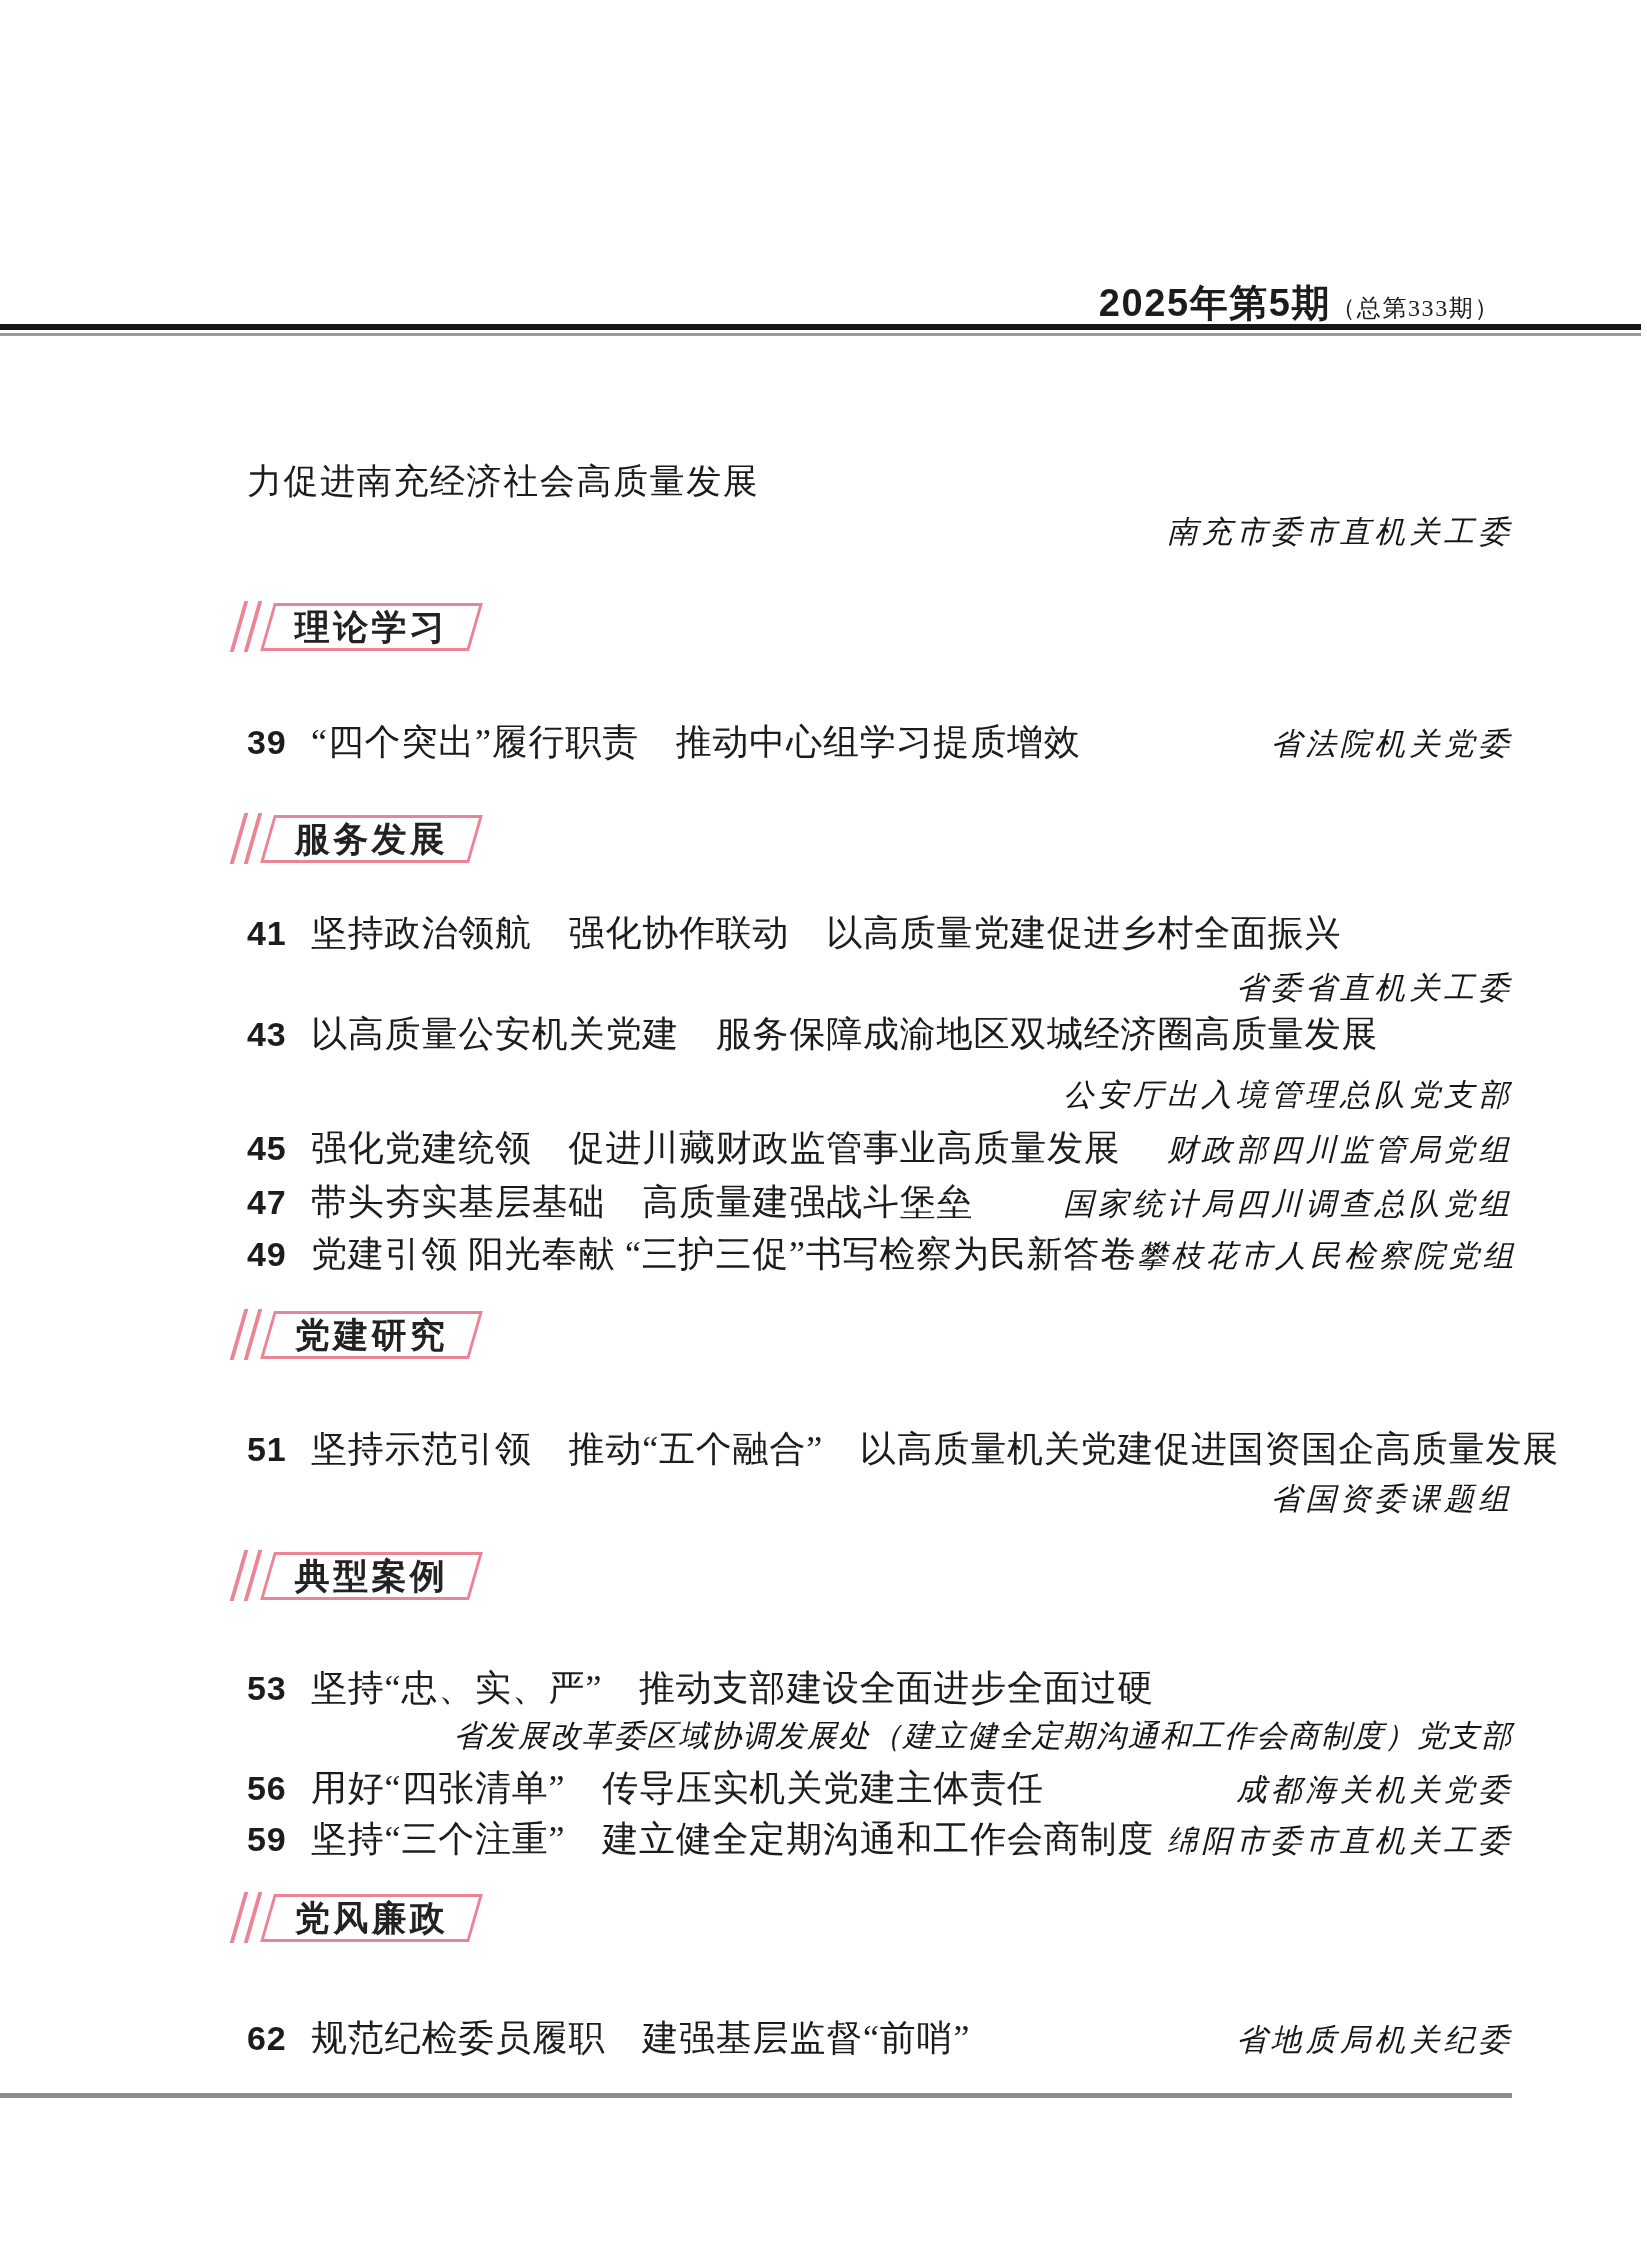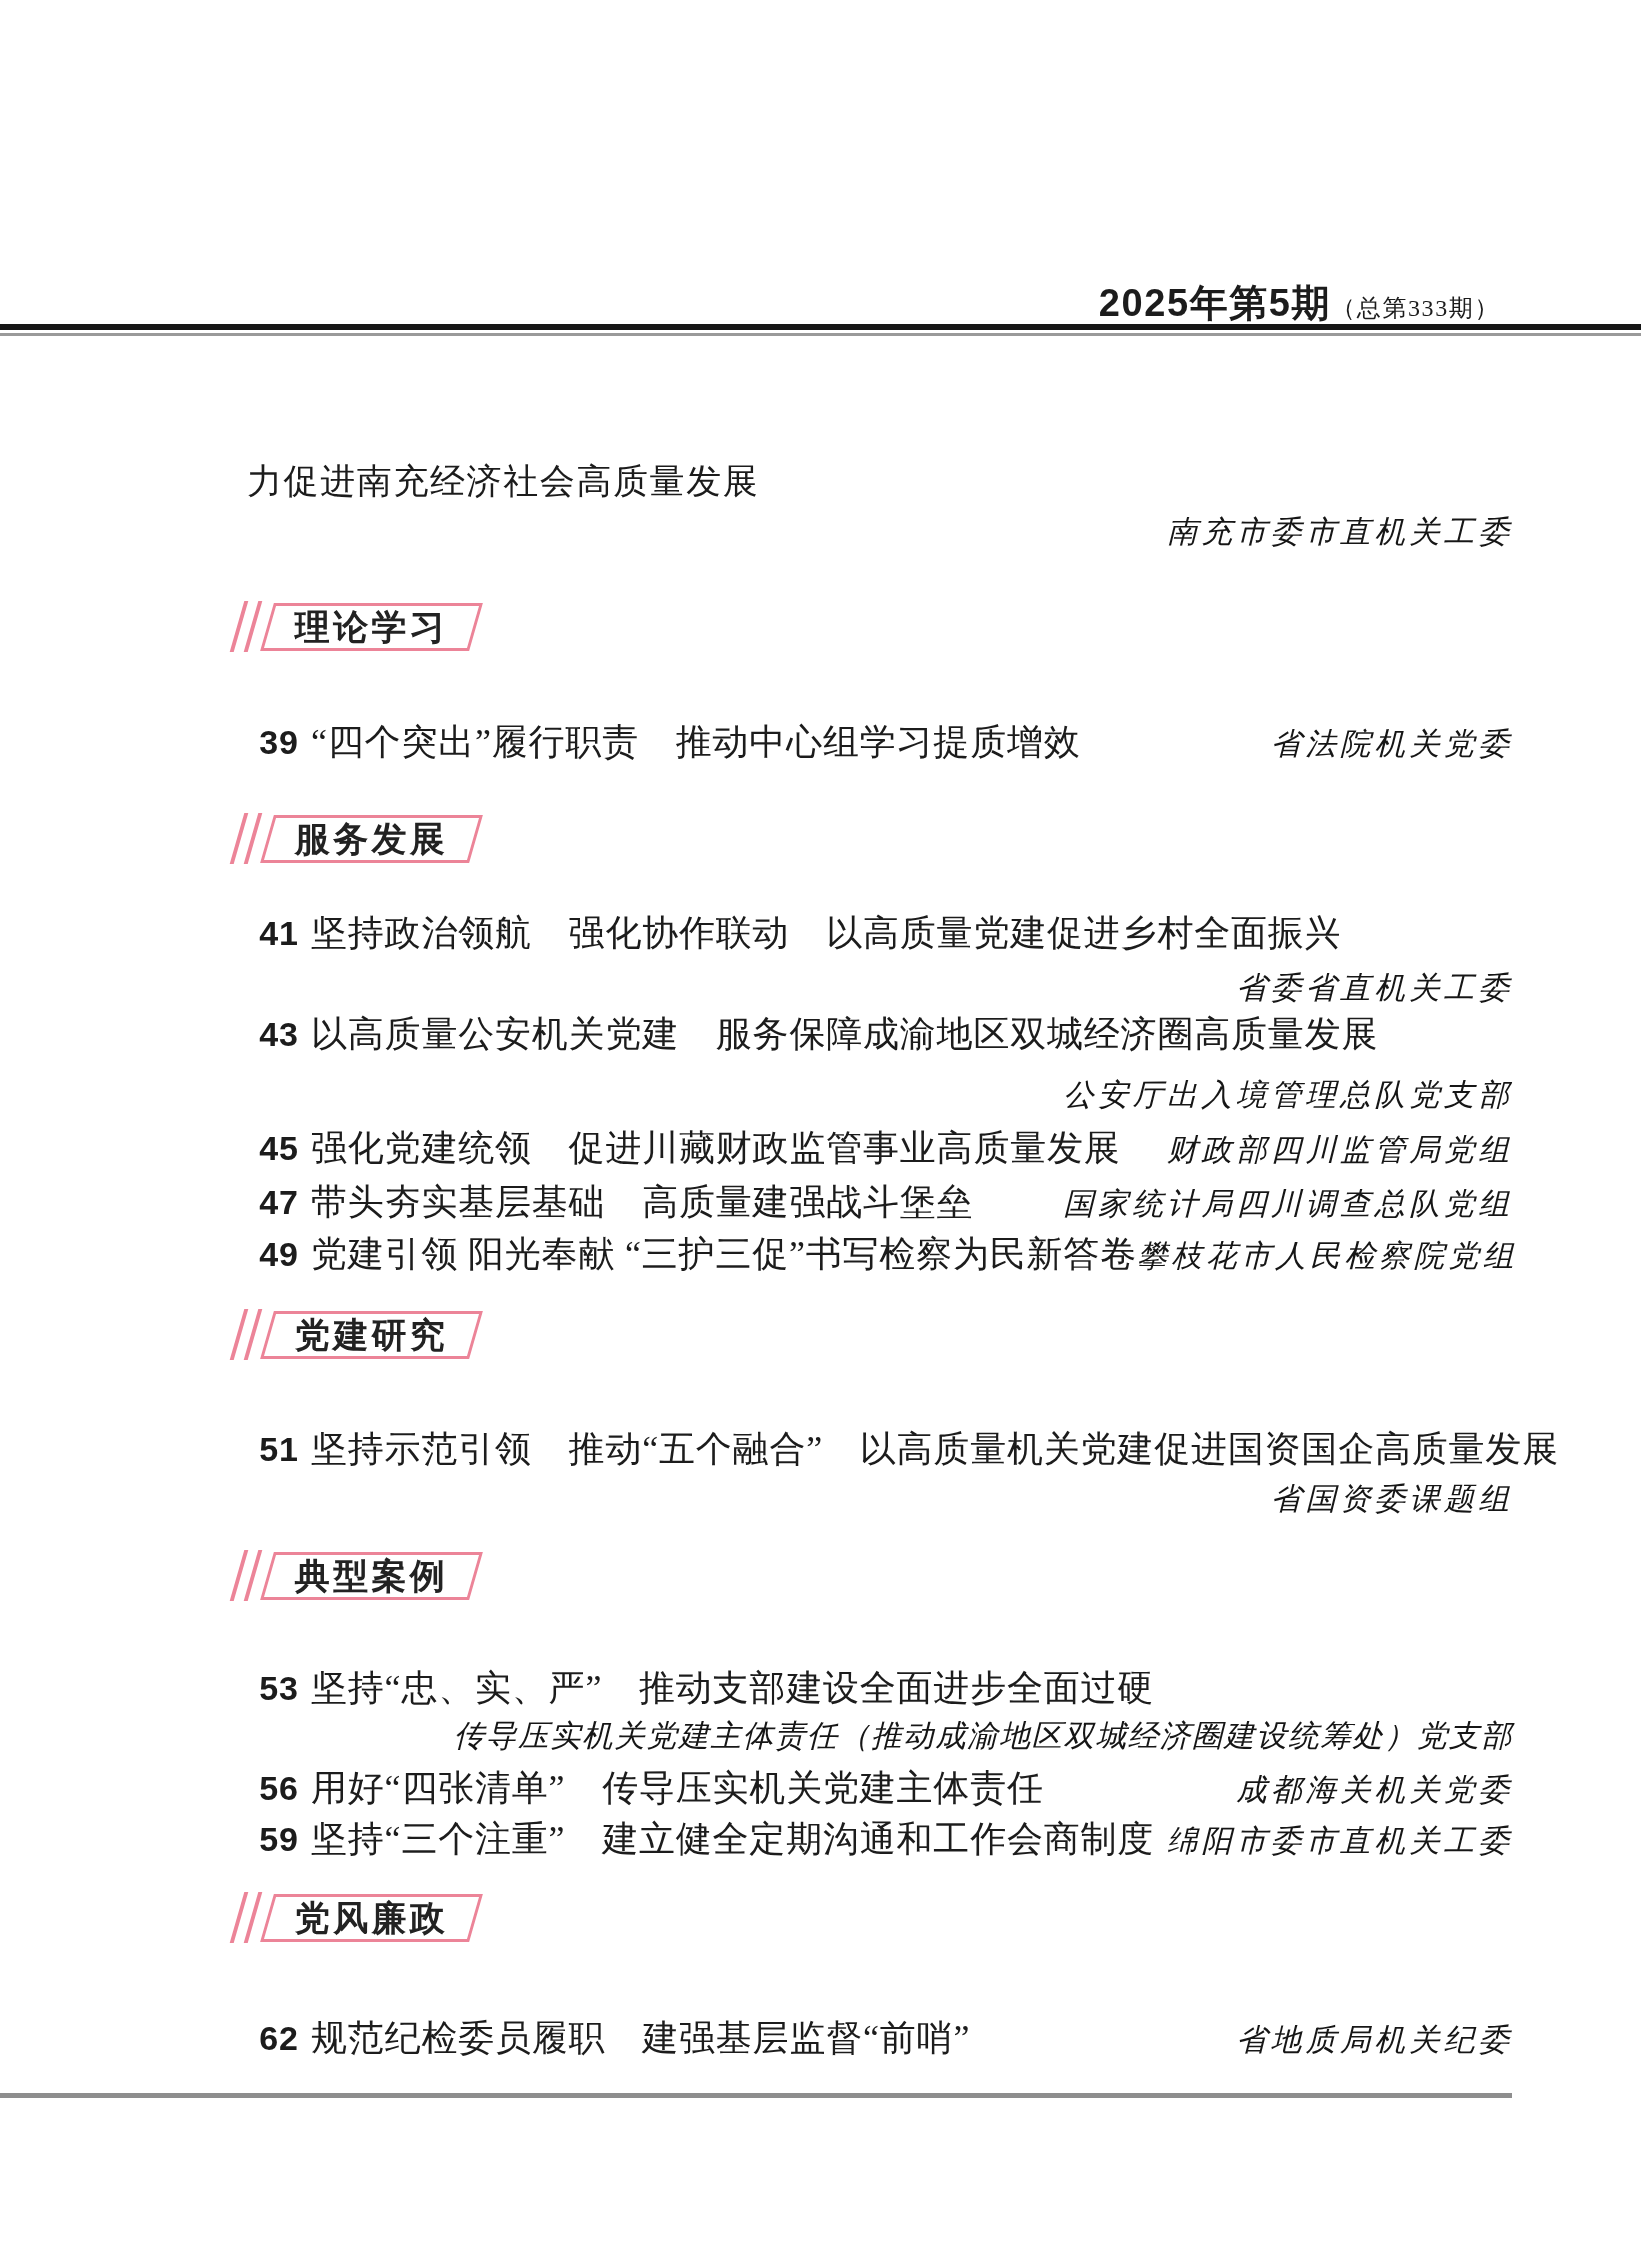--- a/index.html
+++ b/index.html
@@ -83,21 +83,20 @@
     color:#222222;
     white-space:nowrap;
   }
 
   
   .entry{
     left:247px;width:1266px;
     display:flex;
     align-items:baseline;
     white-space:nowrap;
-    text-align:center;
   }
   .num{
     flex:0 0 64px;
     font-family:"Liberation Sans", sans-serif;
     font-weight:600;
     font-size:34px;
     letter-spacing:0.8px;
   }
   .title{
     font-size:36px;
@@ -202,21 +201,21 @@
     <div class="sec-box">
       <span>典型案例</span>
     </div>
   </div>
 
   <div class="abs entry" style="top:1664px">
     <span class="num">53</span>
     <span class="title">坚持“忠、实、严”　推动支部建设全面进步全面过硬</span>
   </div>
   <div class="abs author-line" style="top:1716px">
-    <span class="author author-long">传导压实机关党建主体责任（推动成渝地区双城经济圈建设统筹处）党支部</span>
+    <span class="author author-long">省发展改革委区域协调发展处（建立健全定期沟通和工作会商制度）党支部</span>
   </div>
 
   <div class="abs entry" style="top:1764px">
     <span class="num">56</span>
     <span class="title">用好“四张清单”　传导压实机关党建主体责任</span>
     <span class="author">成都海关机关党委</span>
   </div>
 
   <div class="abs entry" style="top:1815px">
     <span class="num">59</span>

